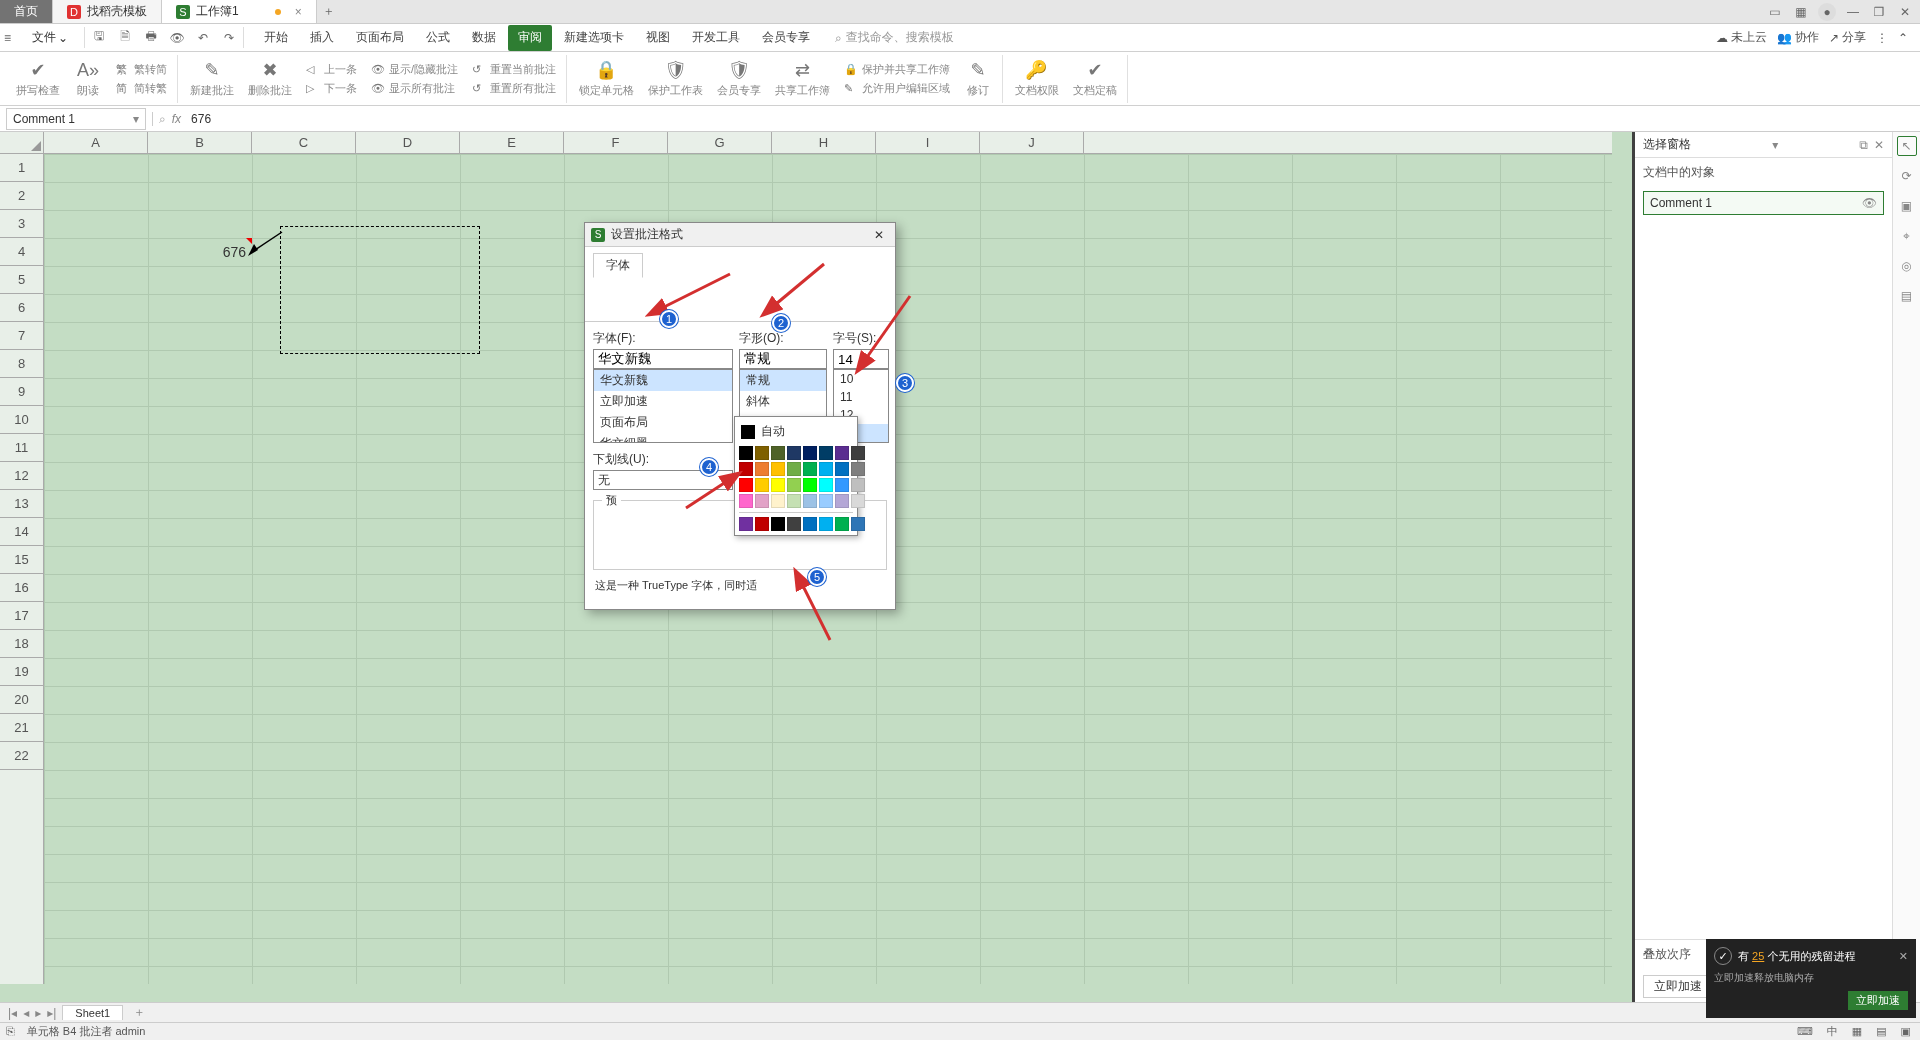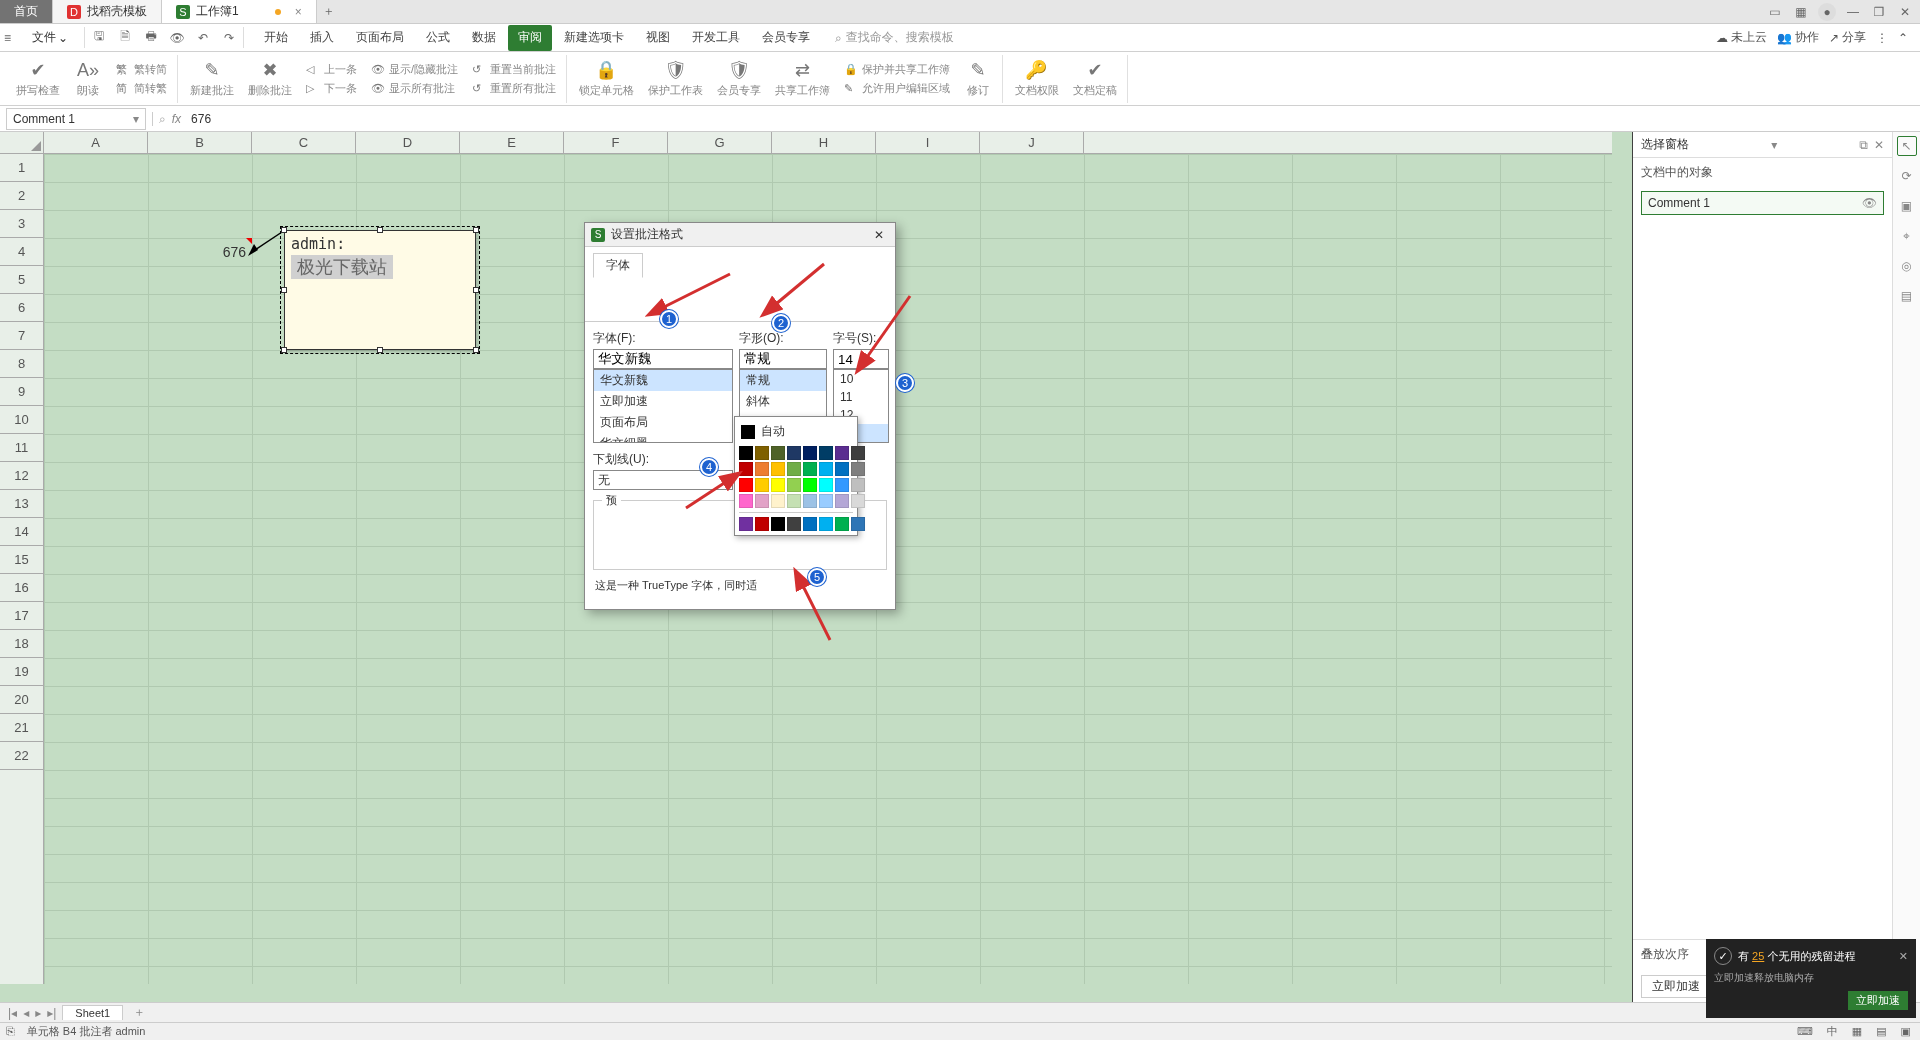--- a/index.html
+++ b/index.html
@@ -64,21 +64,21 @@
 
 
 .comment-box { position:absolute; background:#fffbe6; border:1px solid #333; box-shadow: 2px 2px 3px rgba(0,0,0,0.2); }
 .comment-box .handle { position:absolute; width:6px; height:6px; background:#fff; border:1px solid #333; }
 .comment-box .author { font-family: monospace; font-size:15px; padding:4px 6px 0; }
 .comment-box .text { padding: 0 6px; font-size:18px; color:#666; background:#d0d0d0; display:inline-block; margin:2px 6px; font-family:"STXinwei","华文新魏",serif;}
 .comment-selection { position:absolute; border:1px dashed #000; }
 .comment-arrow { position:absolute; }
 
 
-.side-panel { width:260px; border-left:1px solid #404040; display:flex; flex-direction:column; background:#fff; }
+.side-panel { width:260px; border-left:3px solid #404040; display:flex; flex-direction:column; background:#fff; }
 .side-header { height:26px; display:flex; align-items:center; padding:0 8px; border-bottom:1px solid #ddd; justify-content:space-between; }
 .side-header .title { color:#333; }
 .side-header .controls { display:flex; gap:6px; color:#888; }
 .side-sub { padding:6px 8px; color:#555; }
 .side-item { margin:4px 8px; border:1px solid #2e7d32; padding:4px 6px; display:flex; justify-content:space-between; align-items:center; background:#f4faf4; }
 .side-item .eye { color:#888; }
 .side-bottom { margin-top:auto; border-top:1px solid #ddd; padding:6px 8px; display:flex; align-items:center; justify-content:space-between; color:#555;}
 
 
 .right-rail { width:28px; border-left:1px solid #ddd; display:flex; flex-direction:column; align-items:center; padding-top:4px; gap:10px; background:#fafafa;}
@@ -404,32 +404,20 @@
         </div>
       <div class="red-tri" style="left:202px; top:84px;"></div>
 
       <div class="comment-selection" style="left:236px; top:72px; width:200px; height:128px;"></div>
 
       <svg class="comment-arrow" style="left:204px; top:76px; width:40px; height:30px;">
           <line x1="34" y1="2" x2="4" y2="22" stroke="#000" stroke-width="1.5"></line>
           <polygon points="0,26 10,20 6,14" fill="#000"></polygon>
         </svg>
 
-      <div class="comment-box" style="left:240px; top:76px; width:192px; height:120px;">
-        <div class="author">admin:</div>
-        <div><span class="text">极光下载站</span></div>
-        <div class="handle" style="left:-4px; top:-4px;"></div>
-        <div class="handle" style="left:calc(50% - 3px); top:-4px;"></div>
-        <div class="handle" style="right:-4px; top:-4px;"></div>
-        <div class="handle" style="left:-4px; top:calc(50% - 3px);"></div>
-        <div class="handle" style="right:-4px; top:calc(50% - 3px);"></div>
-        <div class="handle" style="left:-4px; bottom:-4px;"></div>
-        <div class="handle" style="left:calc(50% - 3px); bottom:-4px;"></div>
-        <div class="handle" style="right:-4px; bottom:-4px;"></div>
-      </div>
     </div>
   </div>
 
   <div class="side-panel">
     <div class="side-header">
       <span class="title">选择窗格</span>
       <span style="color:#888;">▾</span>
       <div class="controls">
         <span>⧉</span>
         <span>✕</span>

